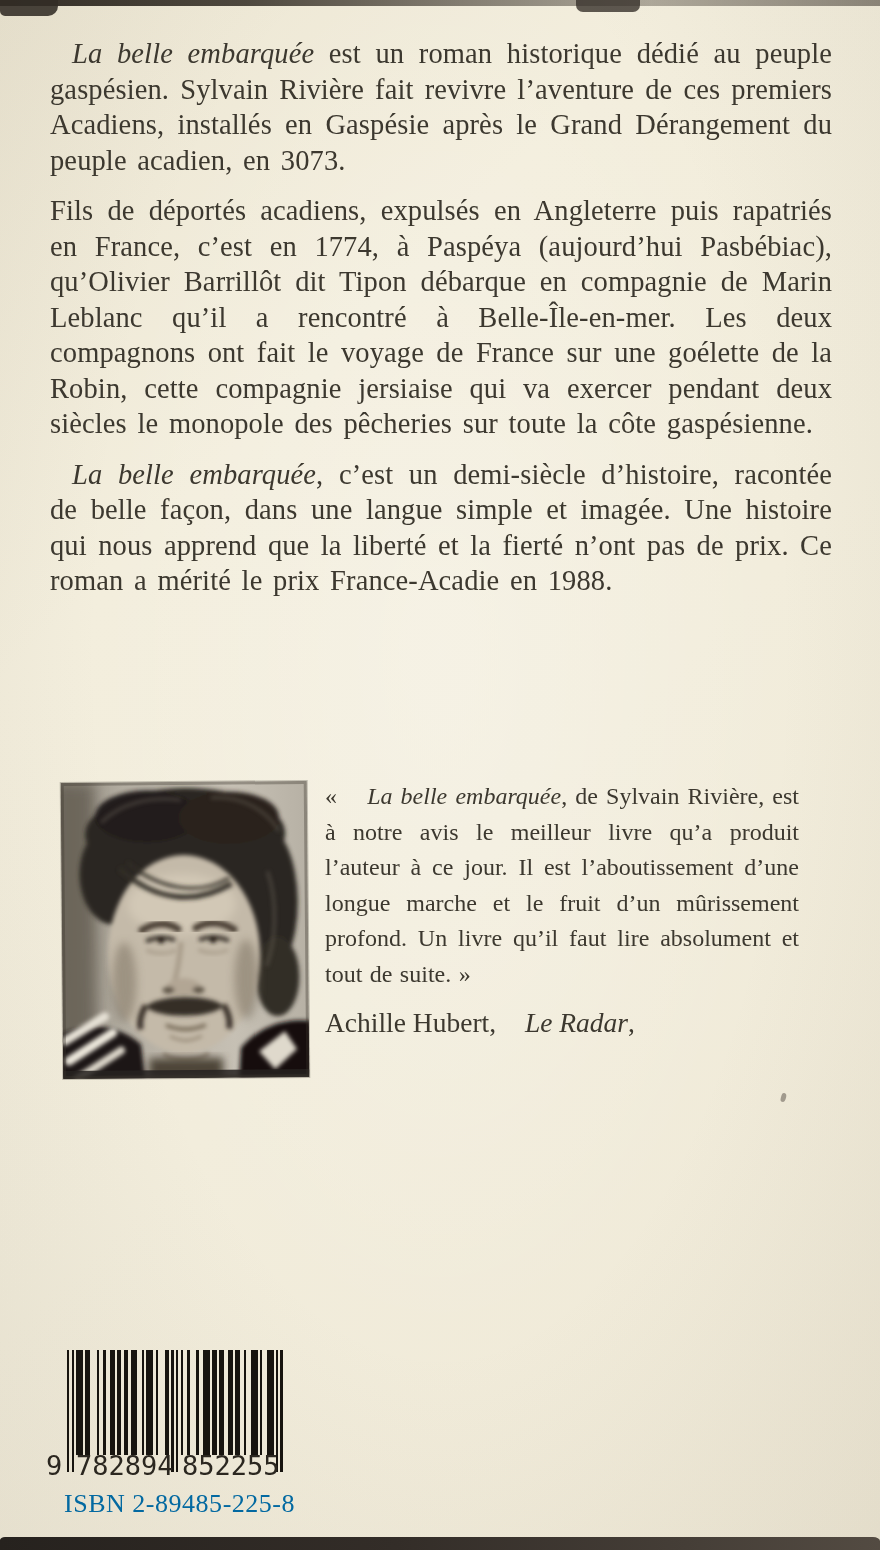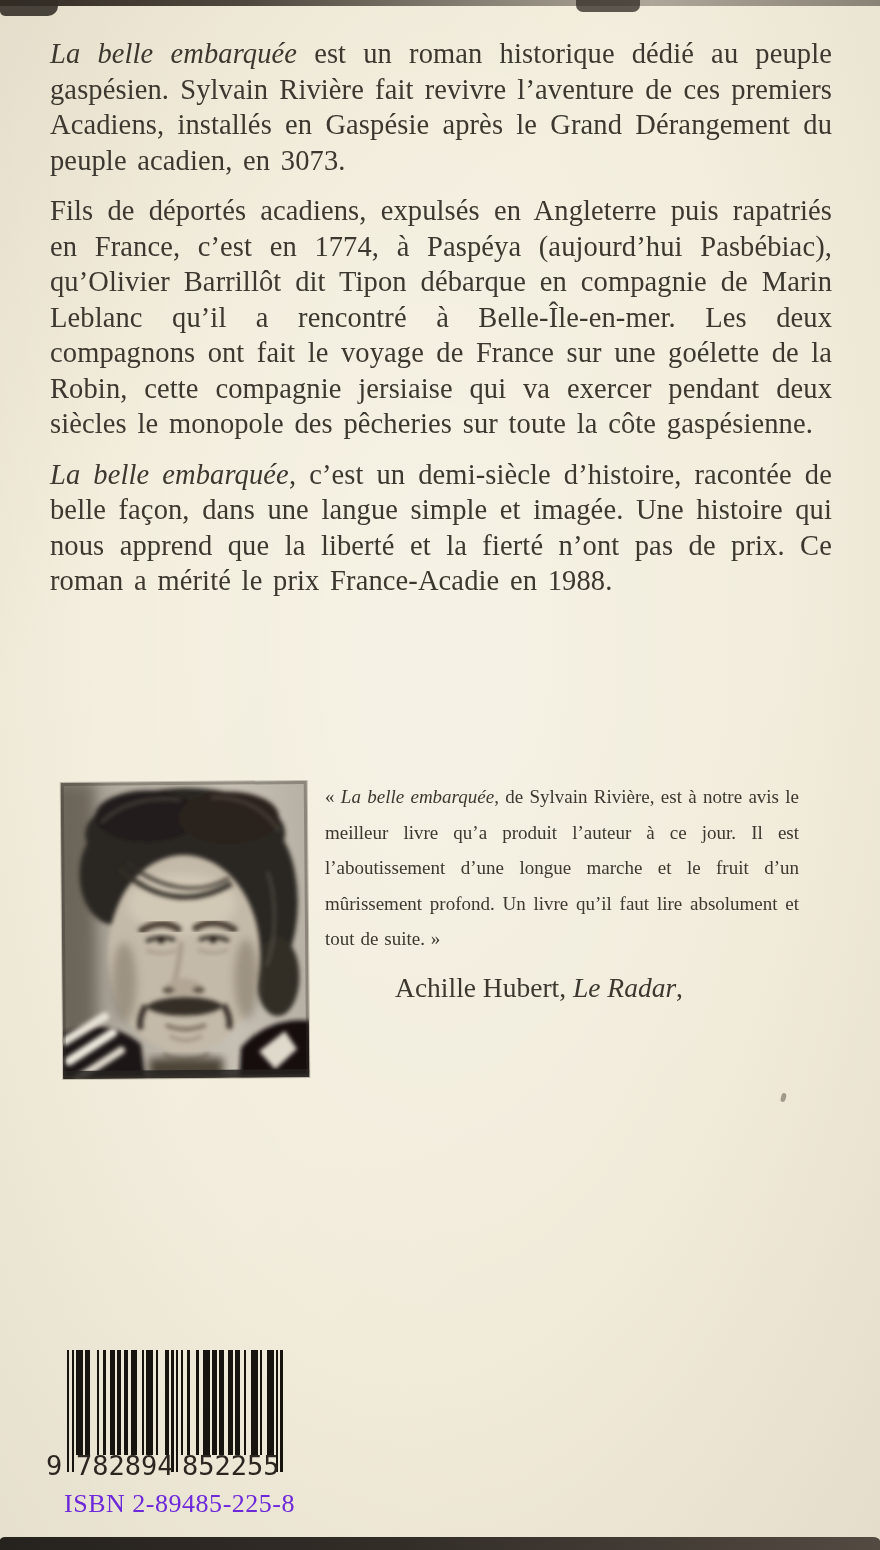--- a/index.html
+++ b/index.html
@@ -19,46 +19,46 @@
     background:linear-gradient(90deg,rgba(42,36,29,.95) 0%,rgba(50,44,36,.85) 28%,rgba(56,49,41,.6) 52%,rgba(62,54,45,.38) 74%,rgba(58,51,43,.55) 100%);}
   .edge-top-blob-a{position:absolute;top:0;left:0;width:58px;height:16px;background:#322c25;border-radius:0 0 10px 5px;opacity:.88;}
   .edge-top-blob-b{position:absolute;top:0;left:576px;width:64px;height:12px;background:#37312a;border-radius:0 0 7px 7px;opacity:.8;}
   .edge-bottom{position:absolute;bottom:0;left:0;right:0;height:13px;
     background:linear-gradient(90deg,#26221e 0%,#332d28 45%,#453e37 78%,#534b42 100%);
     border-radius:5px 7px 0 0/3px 4px;}
 
   
   .synopsis{position:absolute;left:50px;top:36px;width:782px;}
   .synopsis p{margin:0 0 15px 0;font-size:28.5px;line-height:35.5px;text-align:justify;word-spacing:.12em;letter-spacing:.004em;}
-  .synopsis p i, .review i{font-style:italic;}
+  .synopsis p i, .review i{font-style:italic;margin-left:22px;}
 
   
   .portrait{position:absolute;left:62px;top:782px;width:246px;height:296px;margin:0;
     transform:rotate(-.5deg);outline:1px solid rgba(40,35,28,.25);overflow:hidden;background:#bdb7ac;}
   .portrait svg{display:block;}
 
   
   .review{position:absolute;left:325px;top:779px;width:474px;margin:0;}
-  .review p{margin:0;font-size:19px;line-height:35.5px;text-align:justify;word-spacing:.06em;}
-  .attribution{margin-top:13px;padding-right:46px;text-align:center;font-size:27.5px;line-height:35.5px;}
+  .review p{margin:0;font-size:24px;line-height:35.5px;text-align:justify;word-spacing:.06em;}
+  .attribution{margin-top:13px;padding-right:46px;text-align:left;font-size:27.5px;line-height:35.5px;}
 
   
   .speck{position:absolute;left:781px;top:1093px;width:5px;height:9px;background:#8d867a;border-radius:50% 50% 60% 40%;transform:rotate(14deg);opacity:.8;}
 
   
   .barcode{position:absolute;left:67px;top:1350px;width:216px;height:130px;}
   .bars{position:absolute;left:0;top:0;width:216px;height:124px;}
   .bar{position:absolute;top:0;height:105px;background:#17140f;}
   .bar.tall{height:122px;}
   .bc-digits{position:absolute;top:102px;font-family:"DejaVu Sans Mono","Liberation Mono",monospace;
     font-size:27px;line-height:28px;color:#2b2720;letter-spacing:0;}
   .bc-first{left:-21px;}
   .bc-g1{left:9px;width:96px;display:flex;justify-content:space-between;}
   .bc-g2{left:115px;width:96px;display:flex;justify-content:space-between;}
-  .isbn{position:absolute;left:64px;top:1489px;width:222px;font-size:26px;letter-spacing:.02em;color:#6d28d9;text-align:center;white-space:nowrap;}
+  .isbn{position:absolute;left:64px;top:1489px;width:222px;font-size:26px;letter-spacing:.02em;color:#0369a1;text-align:center;white-space:nowrap;}
 </style>
 </head>
 <body>
 
 <div class="cover">
 
   <div class="edge-top"></div>
   <div class="edge-top-blob-a"></div>
   <div class="edge-top-blob-b"></div>
 

